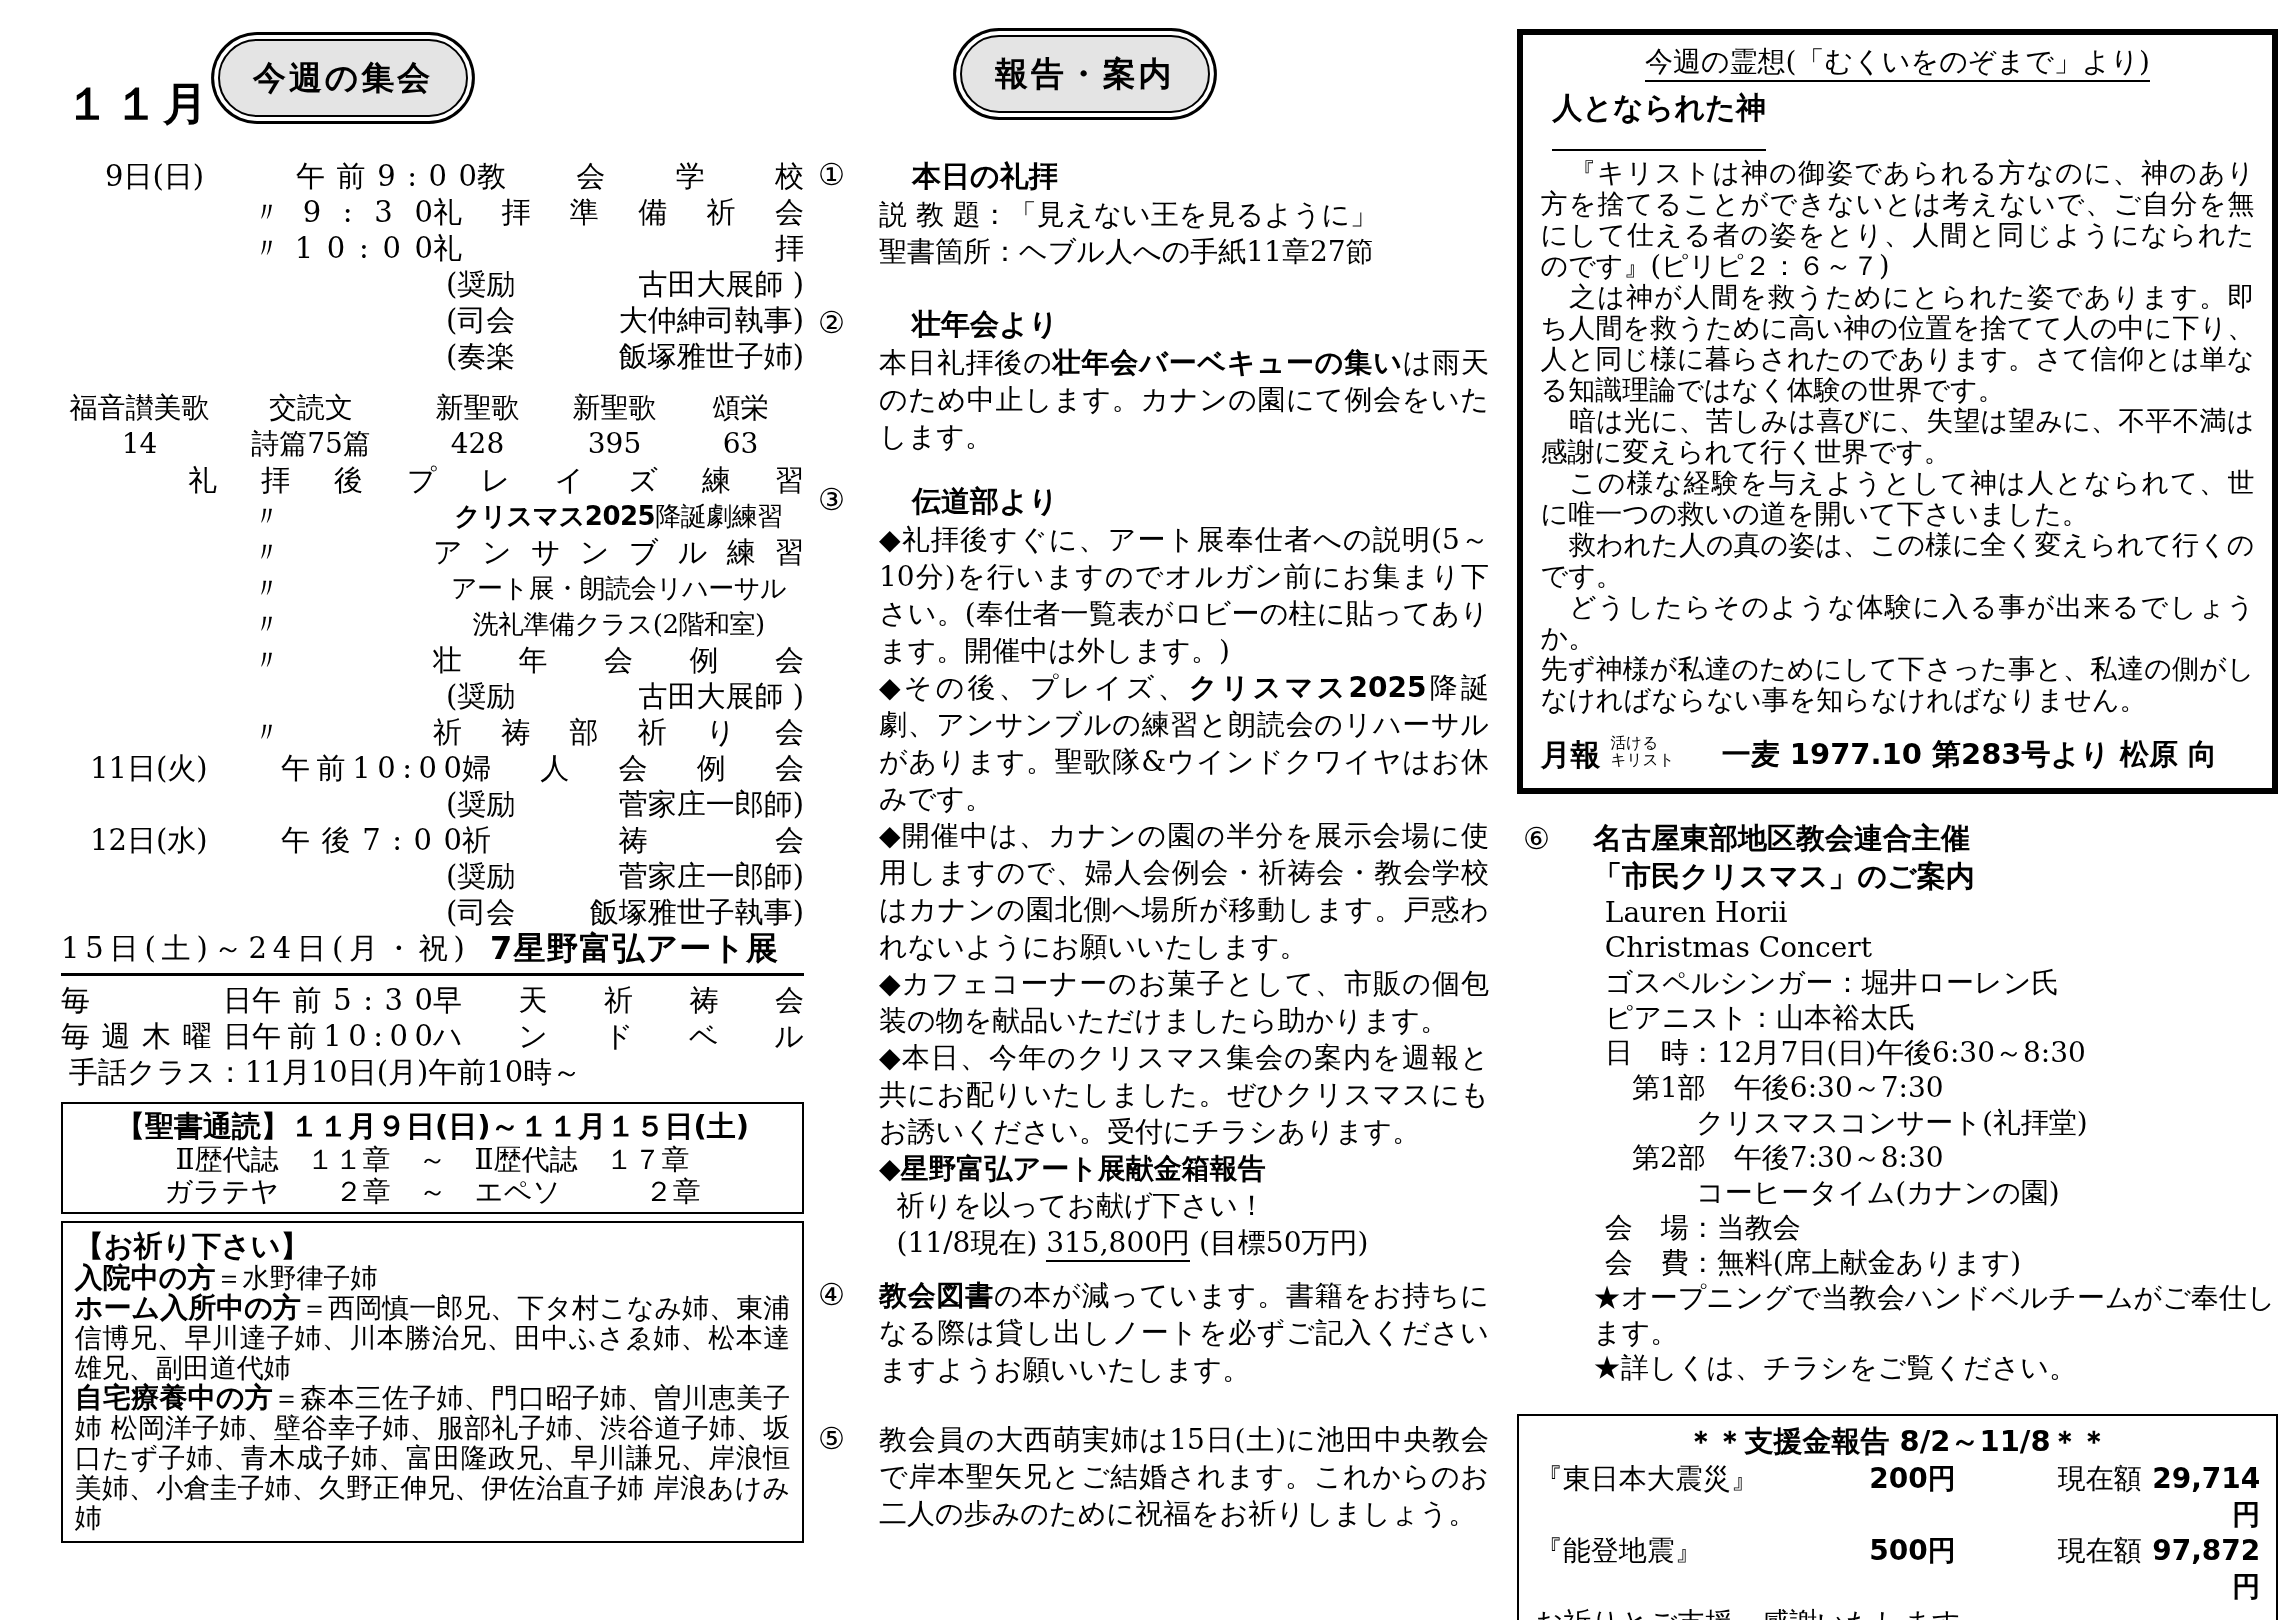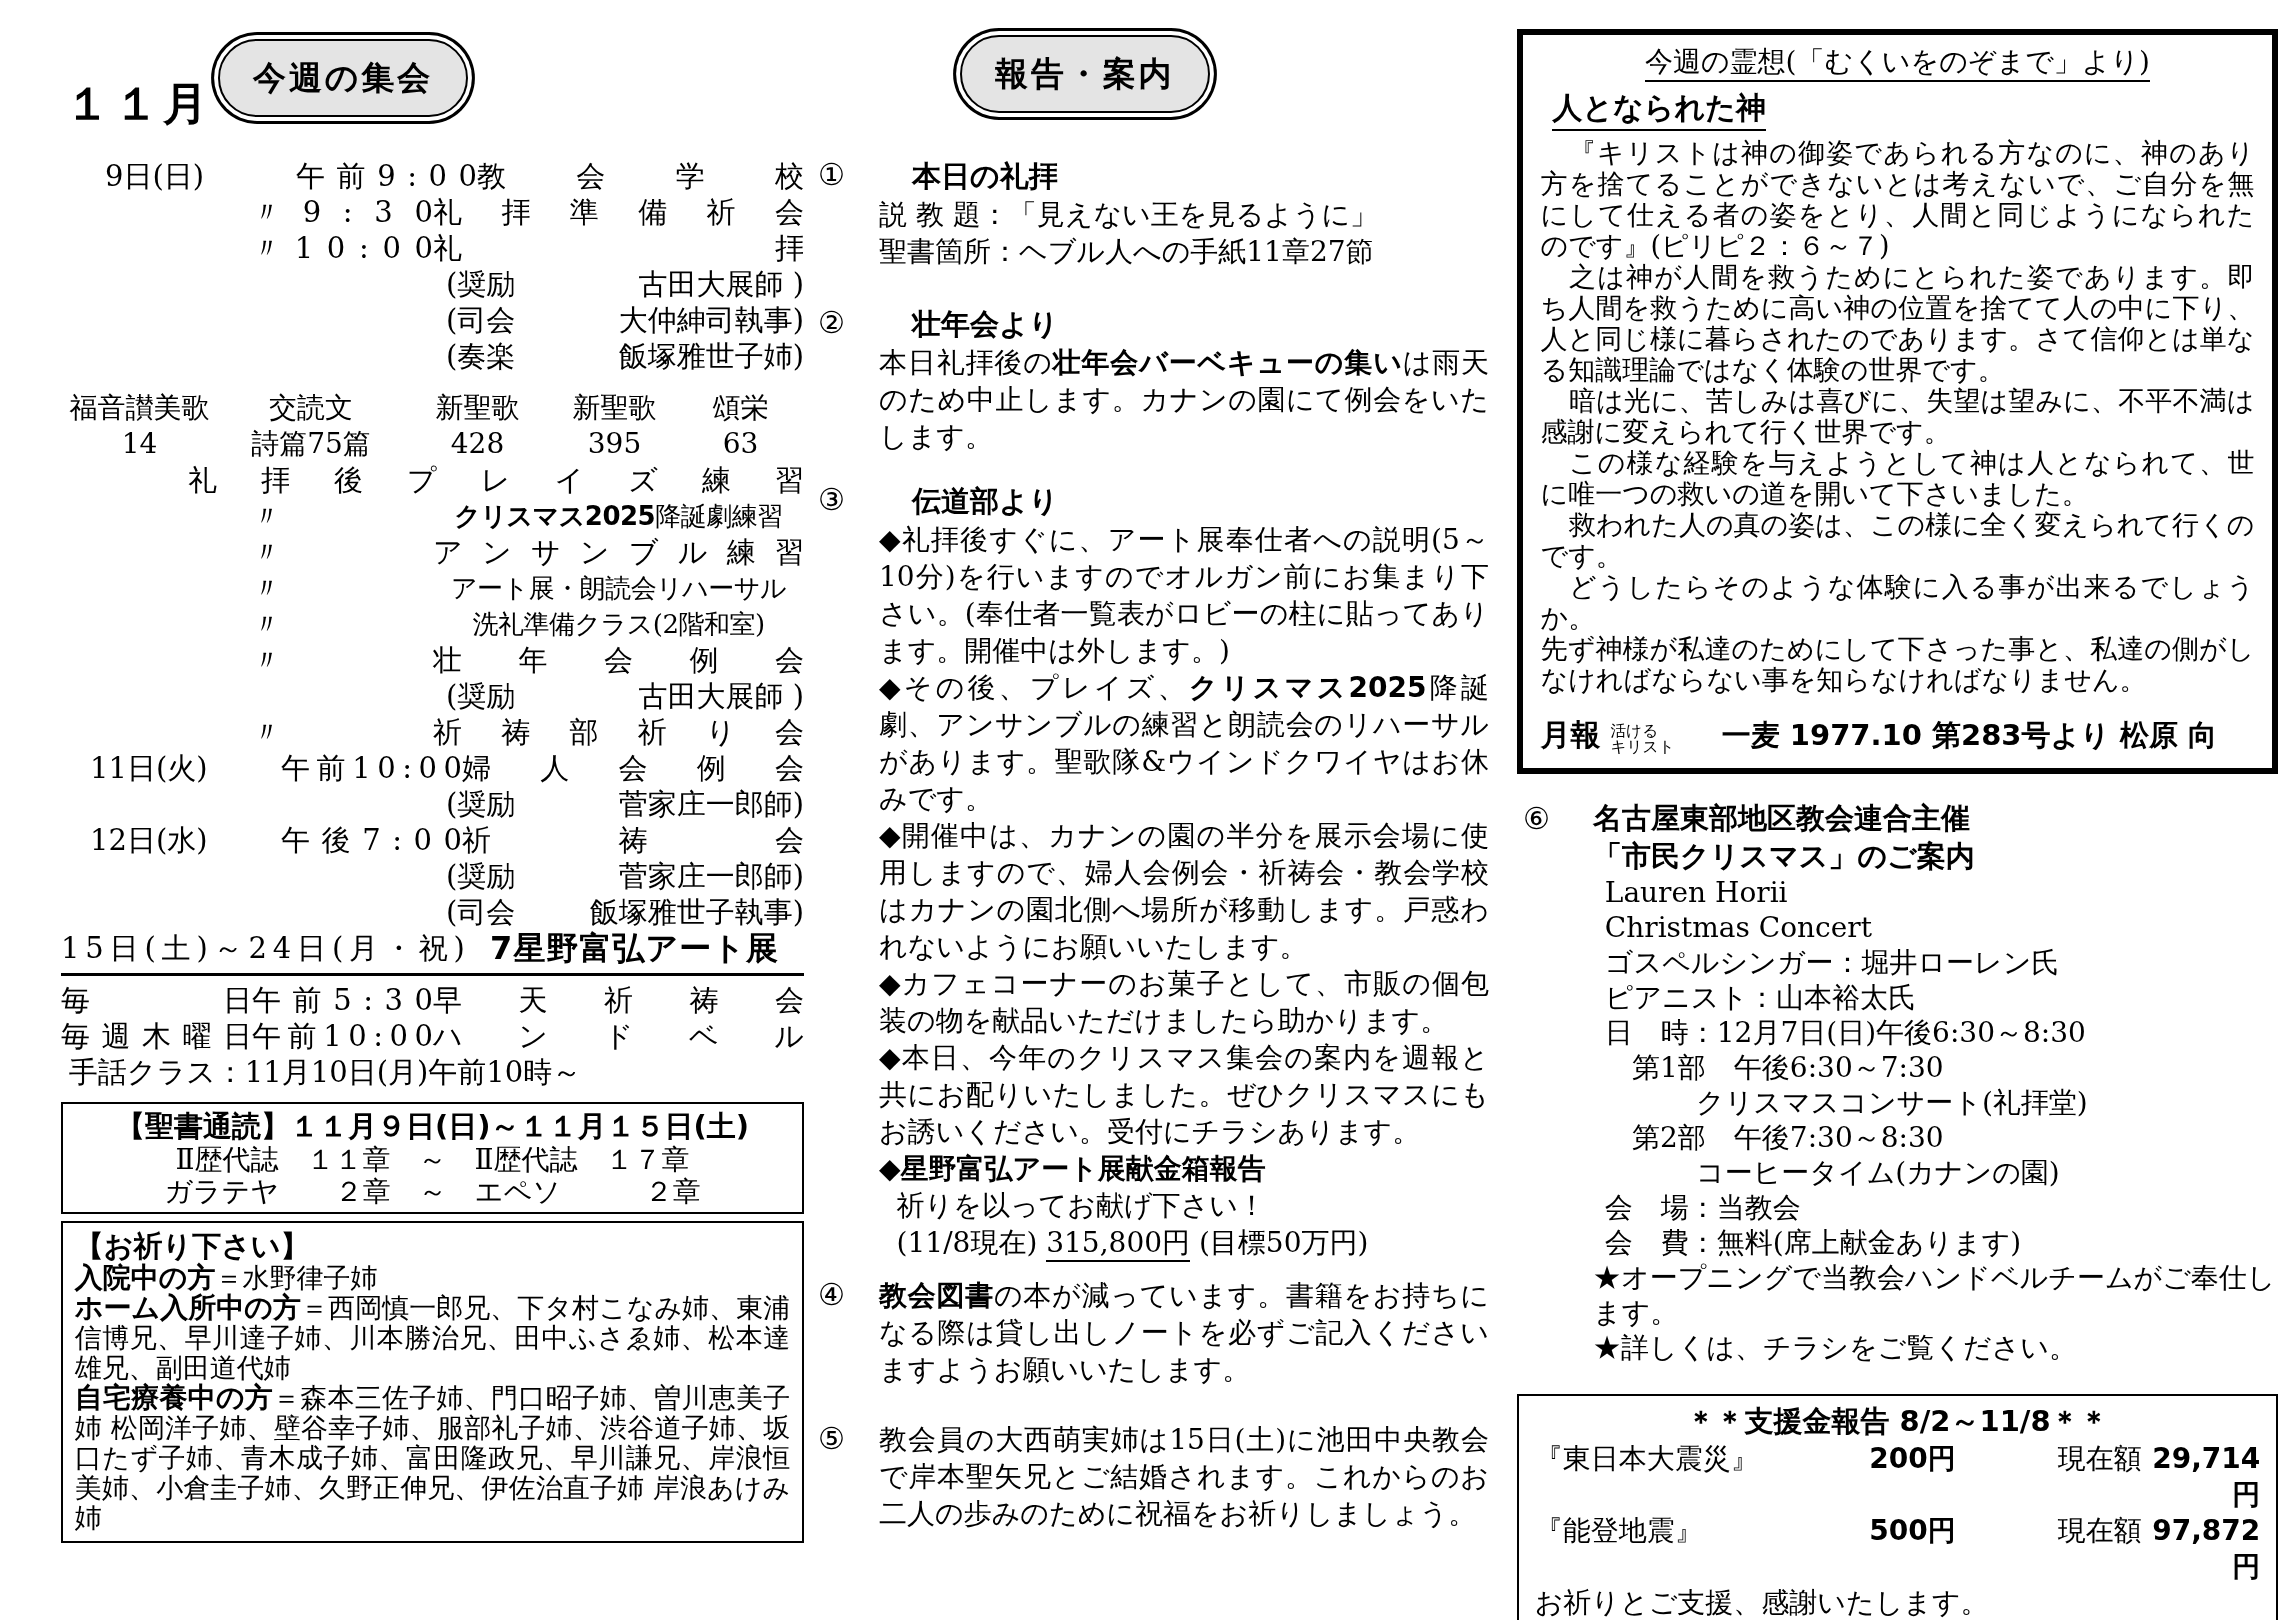--- a/index.html
+++ b/index.html
@@ -63,24 +63,24 @@
   .mt2{margin-top:35px;}
   .mt3{margin-top:27.4px;}
   .mt4{margin-top:15.7px;}
   .mt5{margin-top:33px;}
   .indent1{padding-left:17.6px;}
   .uline{border-bottom:2.9px solid #000;padding-bottom:1px;}
   
   .med-box{border:6.9px solid #000;padding:9.8px 17.6px 11.8px 17.6px;}
   .med-title{text-align:center;font-size:28px;line-height:34px;}
   .med-title span{border-bottom:2px solid #000;padding-bottom:2px;}
-  .med-sub{display:inline-block;margin:8.8px 0 6.9px 11.8px;font-size:30px;border-bottom:2.9px solid #000;padding-bottom:0;}
+  .med-sub{display:inline-block;margin:8.8px 0 6.9px 11.8px;font-size:30px;border-bottom:2.9px solid #000;padding-bottom:20px;}
   .med-box p{margin:0;font-size:27px;line-height:31px;text-align:justify;}
   .ind{text-indent:1.05em;}
-  .med-footer{display:flex;align-items:flex-end;margin-top:19.6px;gap:9.8px;}
+  .med-footer{display:flex;align-items:flex-start;margin-top:19.6px;gap:9.8px;}
   .med-footer .lbl{font-size:30px;}
   .stack{display:inline-flex;flex-direction:column;font-size:15.7px;line-height:16.7px;font-family:"DejaVu Sans","Liberation Sans",sans-serif;}
   .src{flex:1;text-align:center;font-size:29px;}
   .r-item{position:relative;padding-left:76px;margin-top:25.5px;}
   .r-num{position:absolute;left:5.9px;top:2px;font-size:30px;font-family:"DejaVu Sans","Liberation Sans",sans-serif;}
   .r-title{font-size:29px;line-height:38px;}
   .r-line{font-size:28px;line-height:35px;}
   .pl-a{padding-left:11.8px;}
   .pl-b{padding-left:39px;}
   .pl-c{padding-left:103px;}

